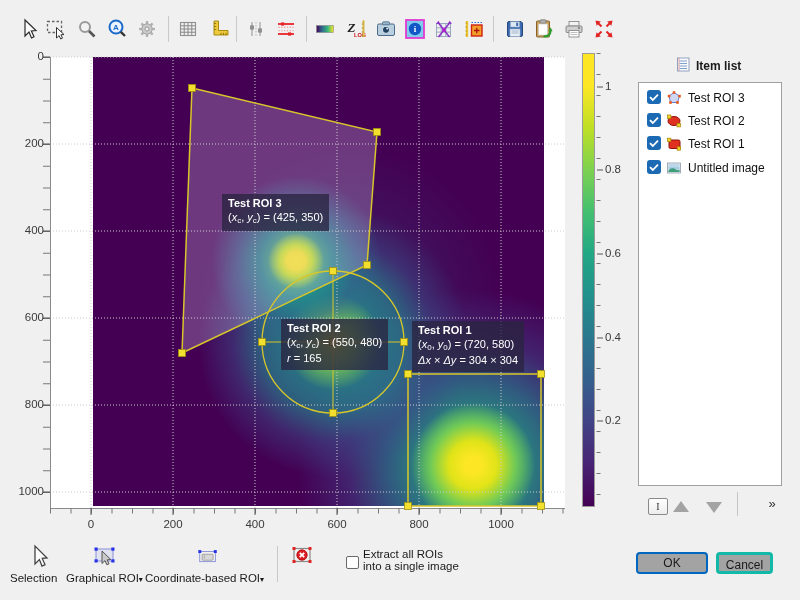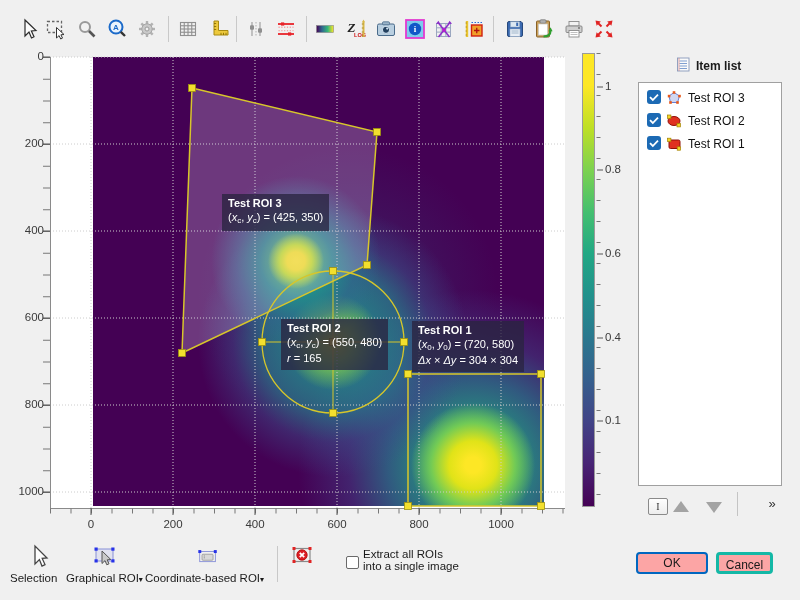--- a/index.html
+++ b/index.html
@@ -53,21 +53,21 @@
   .picon{position:absolute;left:27px;top:3px;width:16px;height:16px;}
   .plab{position:absolute;left:49px;top:4px;font-size:12px;color:#111;}
   .ptitle{position:absolute;left:696px;top:59px;font-size:12px;font-weight:bold;color:#1a1a1a;}
   .tri-up{width:0;height:0;border-left:8px solid transparent;border-right:8px solid transparent;border-bottom:11px solid #a3a3a3;}
   .tri-dn{width:0;height:0;border-left:8px solid transparent;border-right:8px solid transparent;border-top:11px solid #a3a3a3;}
   .minibtn{position:absolute;border:1px solid #8a8a8a;border-radius:2px;background:linear-gradient(#fefefe,#ededed);text-align:center;cursor:pointer;}
   
   .fbtn{position:absolute;cursor:pointer;}
   .flabel{position:absolute;font-size:11.5px;color:#1a1a1a;}
   .pushbtn{
-    position:absolute;height:22px;border-radius:4px;background:#fca5a5;
+    position:absolute;height:22px;border-radius:4px;background:#a3a3a3;
     font-size:12px;color:#1a1a1a;text-align:center;line-height:20px;cursor:pointer;box-sizing:border-box;
   }
   .chk{position:absolute;width:13px;height:13px;border:1px solid #6a6a6a;border-radius:2px;background:#fff;box-sizing:border-box;cursor:pointer;}
 </style>
 </head>
 <body>
 
 <div class="tbtn" style="left:17px">
   <svg width="24" height="24" viewBox="0 0 24 24">
       <path d="M8 3 L8 19 L12 15 L14.5 21 L17 19.8 L14.4 14 L19 13.6 Z" fill="#fcfcfc" stroke="#2b2b2b" stroke-width="1.2"></path>
@@ -374,21 +374,21 @@
 <span class="ticklbl xlbl" style="left:235px">400</span>
 <span class="ticklbl xlbl" style="left:317px">600</span>
 <span class="ticklbl xlbl" style="left:399px">800</span>
 <span class="ticklbl xlbl" style="left:481px">1000</span>
 
 <div class="colorbar"></div>
 <span class="ticklbl cblbl" style="top:80px">1</span>
 <span class="ticklbl cblbl" style="top:163px">0.8</span>
 <span class="ticklbl cblbl" style="top:247px">0.6</span>
 <span class="ticklbl cblbl" style="top:331px">0.4</span>
-<span class="ticklbl cblbl" style="top:414px">0.1</span>
+<span class="ticklbl cblbl" style="top:414px">0.2</span>
 
 <div class="roilbl" style="left:222px;top:194px">
   <span class="t">Test ROI 3</span>
   <span><span>(</span><span class="v">x</span><span class="s">c</span><span>, </span><span class="v">y</span><span class="s">c</span><span>)</span><span> = </span><span>(425, 350)</span></span>
 </div>
 <div class="roilbl" style="left:281px;top:319px">
   <span class="t">Test ROI 2</span>
   <span><span>(</span><span class="v">x</span><span class="s">c</span><span>, </span><span class="v">y</span><span class="s">c</span><span>)</span><span> = </span><span>(550, 480)</span></span><br>
   <span><span class="v">r</span><span> = 165</span></span>
 </div>
@@ -448,20 +448,34 @@
           <path d="M3 7.2 L5.8 10 L11 4.6" stroke="#fff" stroke-width="1.8" fill="none"></path>
         </svg>
       </span>
     <svg class="picon" viewBox="0 0 16 16">
         <rect x="3" y="4" width="11" height="8.5" rx="1.5" fill="#e03020" stroke="#901008"></rect>
         <rect x="1.5" y="2.2" width="3.4" height="3.4" fill="#f5d327" stroke="#a08000" stroke-width="0.7"></rect>
         <rect x="11.2" y="10.8" width="3.4" height="3.4" fill="#f5d327" stroke="#a08000" stroke-width="0.7"></rect>
       </svg>
     <span class="plab">Test ROI 1</span>
   </div>
+  <div class="prow" style="top:74px">
+    <span class="cb">
+        <svg width="14" height="14" viewBox="0 0 14 14">
+          <path d="M3 7.2 L5.8 10 L11 4.6" stroke="#fff" stroke-width="1.8" fill="none"></path>
+        </svg>
+      </span>
+    <svg class="picon" viewBox="0 0 16 16">
+        <rect x="1.5" y="3" width="13" height="10" fill="#e8eef2" stroke="#8a9aa8" stroke-width="0.8"></rect>
+        <rect x="2.5" y="4" width="11" height="8" fill="#bcd8ea"></rect>
+        <path d="M2.5 10.5 Q6 6.5 9 9 Q11.5 11 13.5 9.5 L13.5 12 L2.5 12 Z" fill="#3f9e7a"></path>
+        <line x1="2.5" y1="8" x2="13.5" y2="8" stroke="#7ab0d0" stroke-width="0.6"></line>
+      </svg>
+    <span class="plab">Untitled image</span>
+  </div>
 </div>
 
 <div class="minibtn" style="left:648px;top:498px;width:18px;height:15px;font-family:'Liberation Serif',serif;font-size:10px;line-height:15px;color:#333">I</div>
 <div class="abs tri-up" style="left:673px;top:501px"></div>
 <div class="abs tri-dn" style="left:706px;top:502px"></div>
 <div class="abs" style="left:737px;top:492px;width:1px;height:24px;background:#c4c4c4"></div>
 <div class="abs" style="left:762px;top:496px;width:20px;height:18px;text-align:center;font-size:13px;color:#333;cursor:pointer">»</div>
 
 <div class="fbtn" style="left:26px;top:543px">
   <svg width="26" height="26" viewBox="0 0 26 26">

